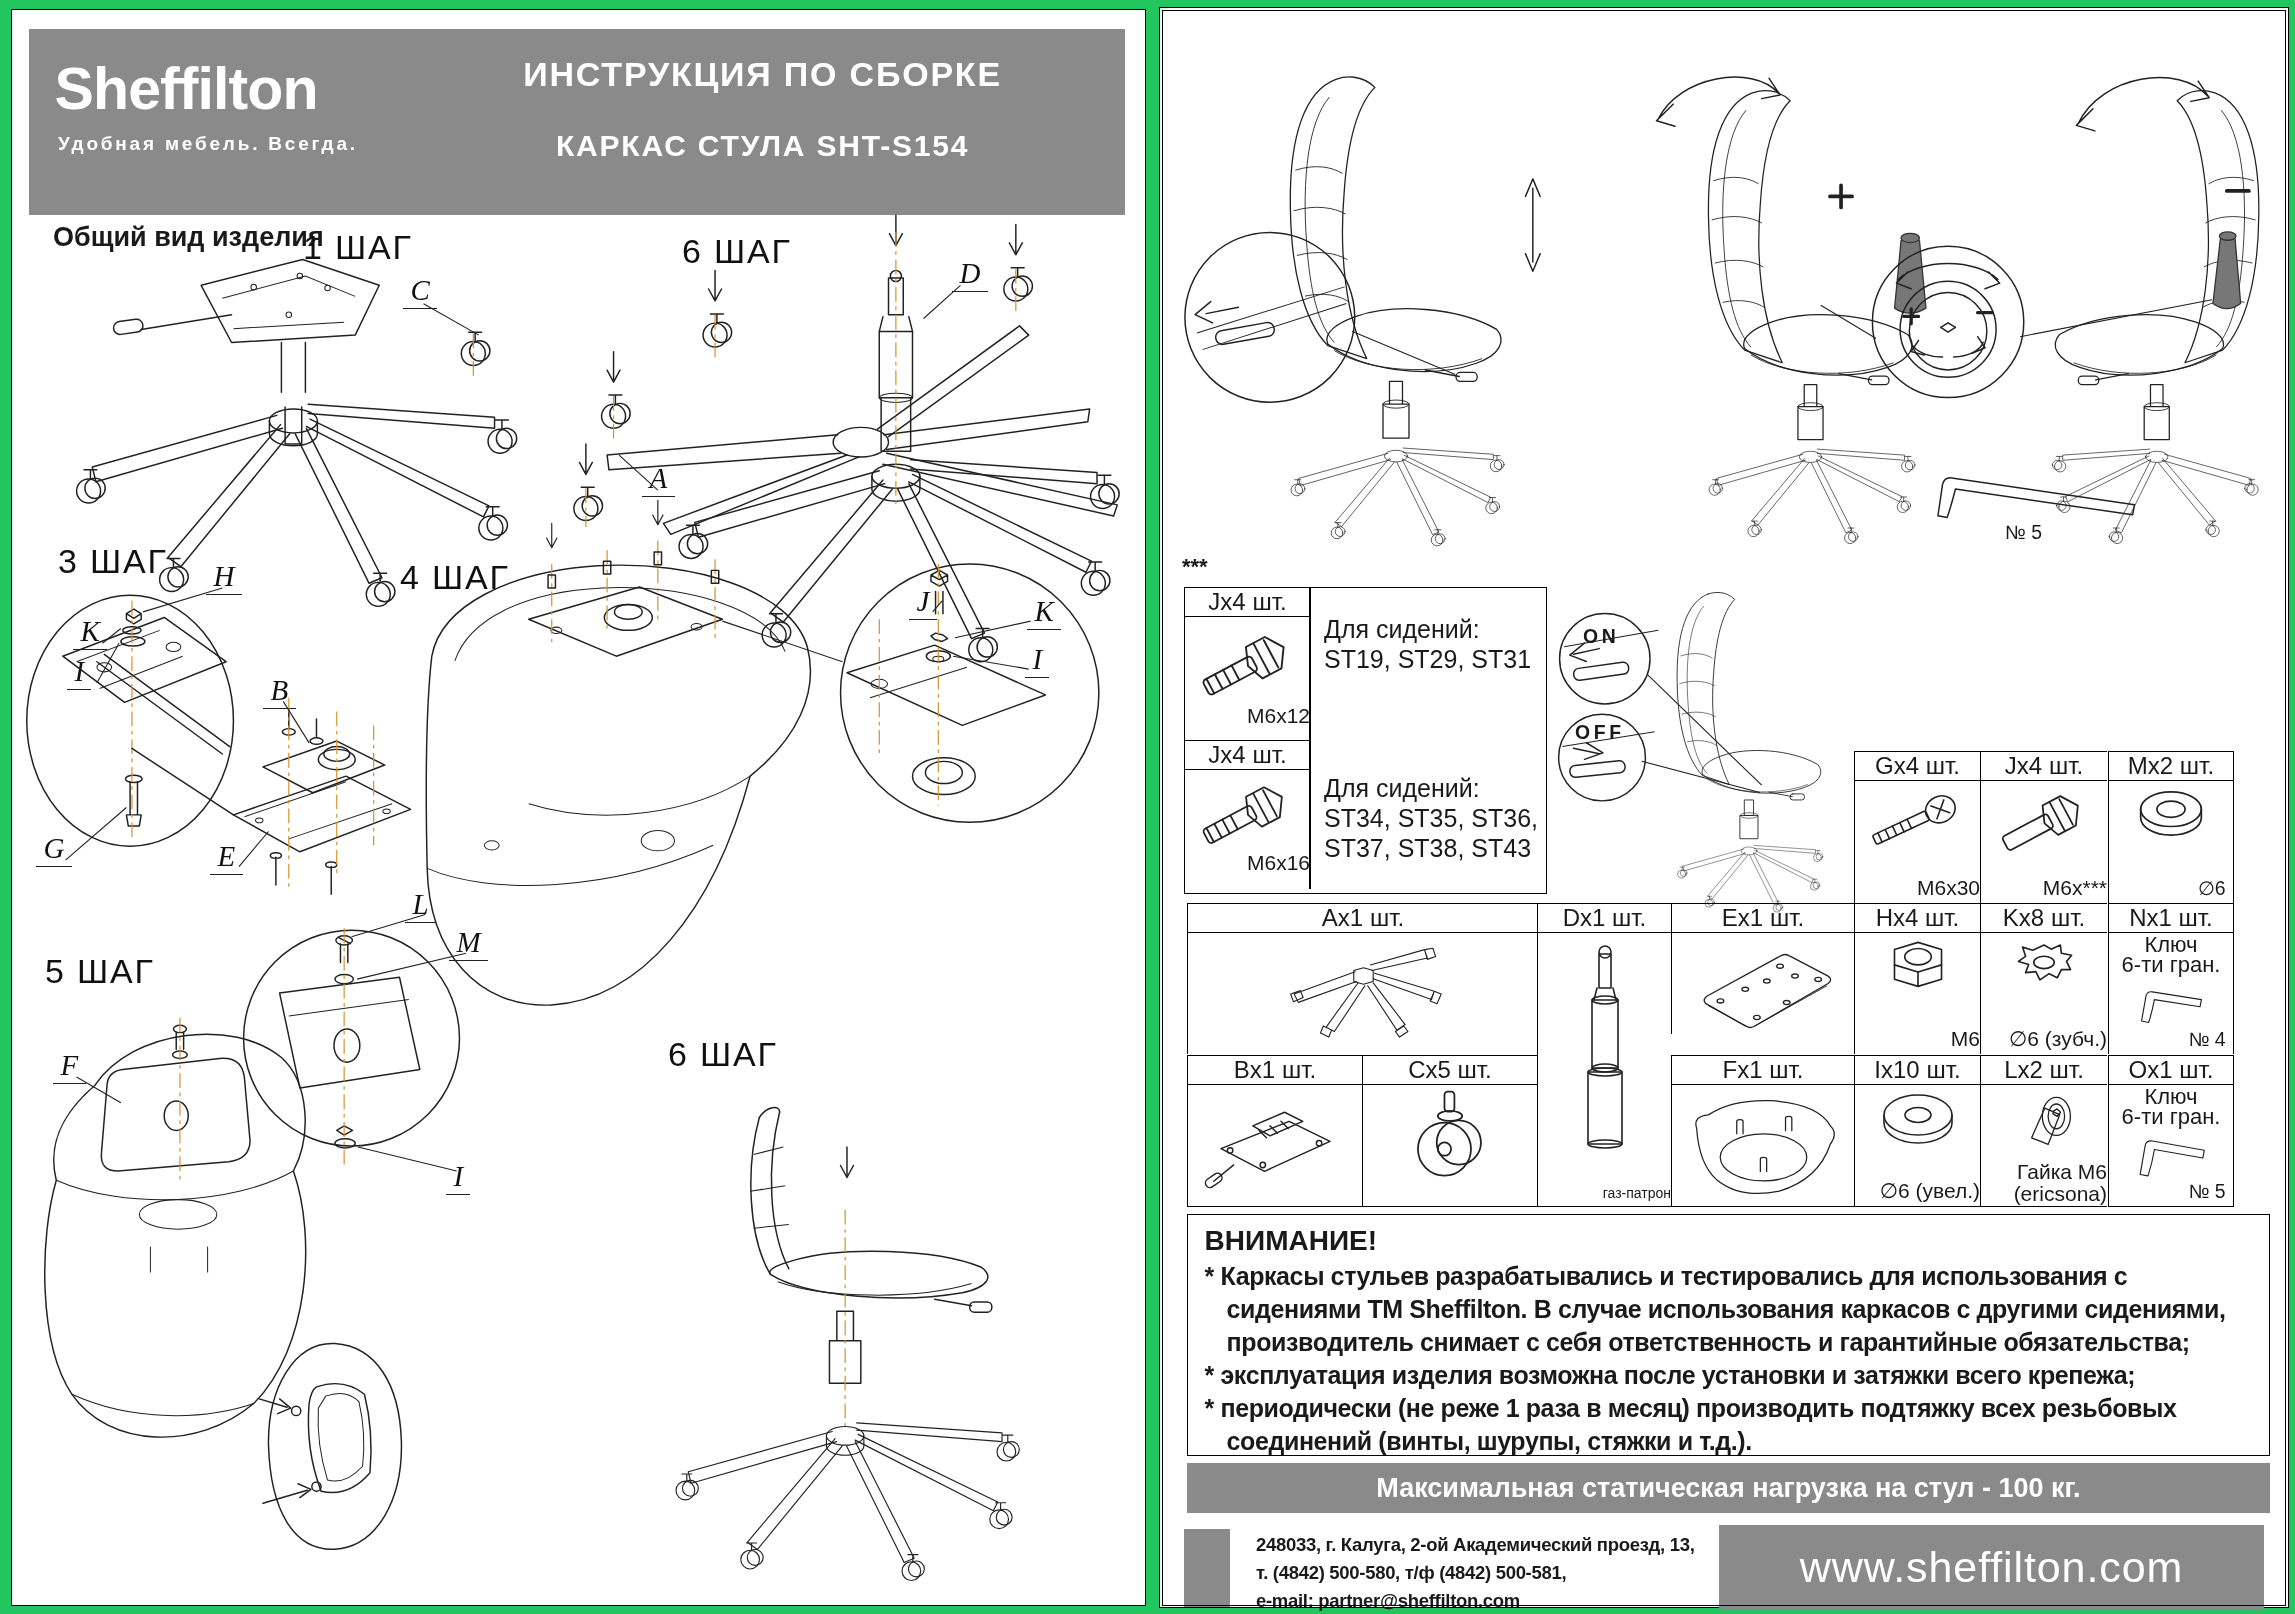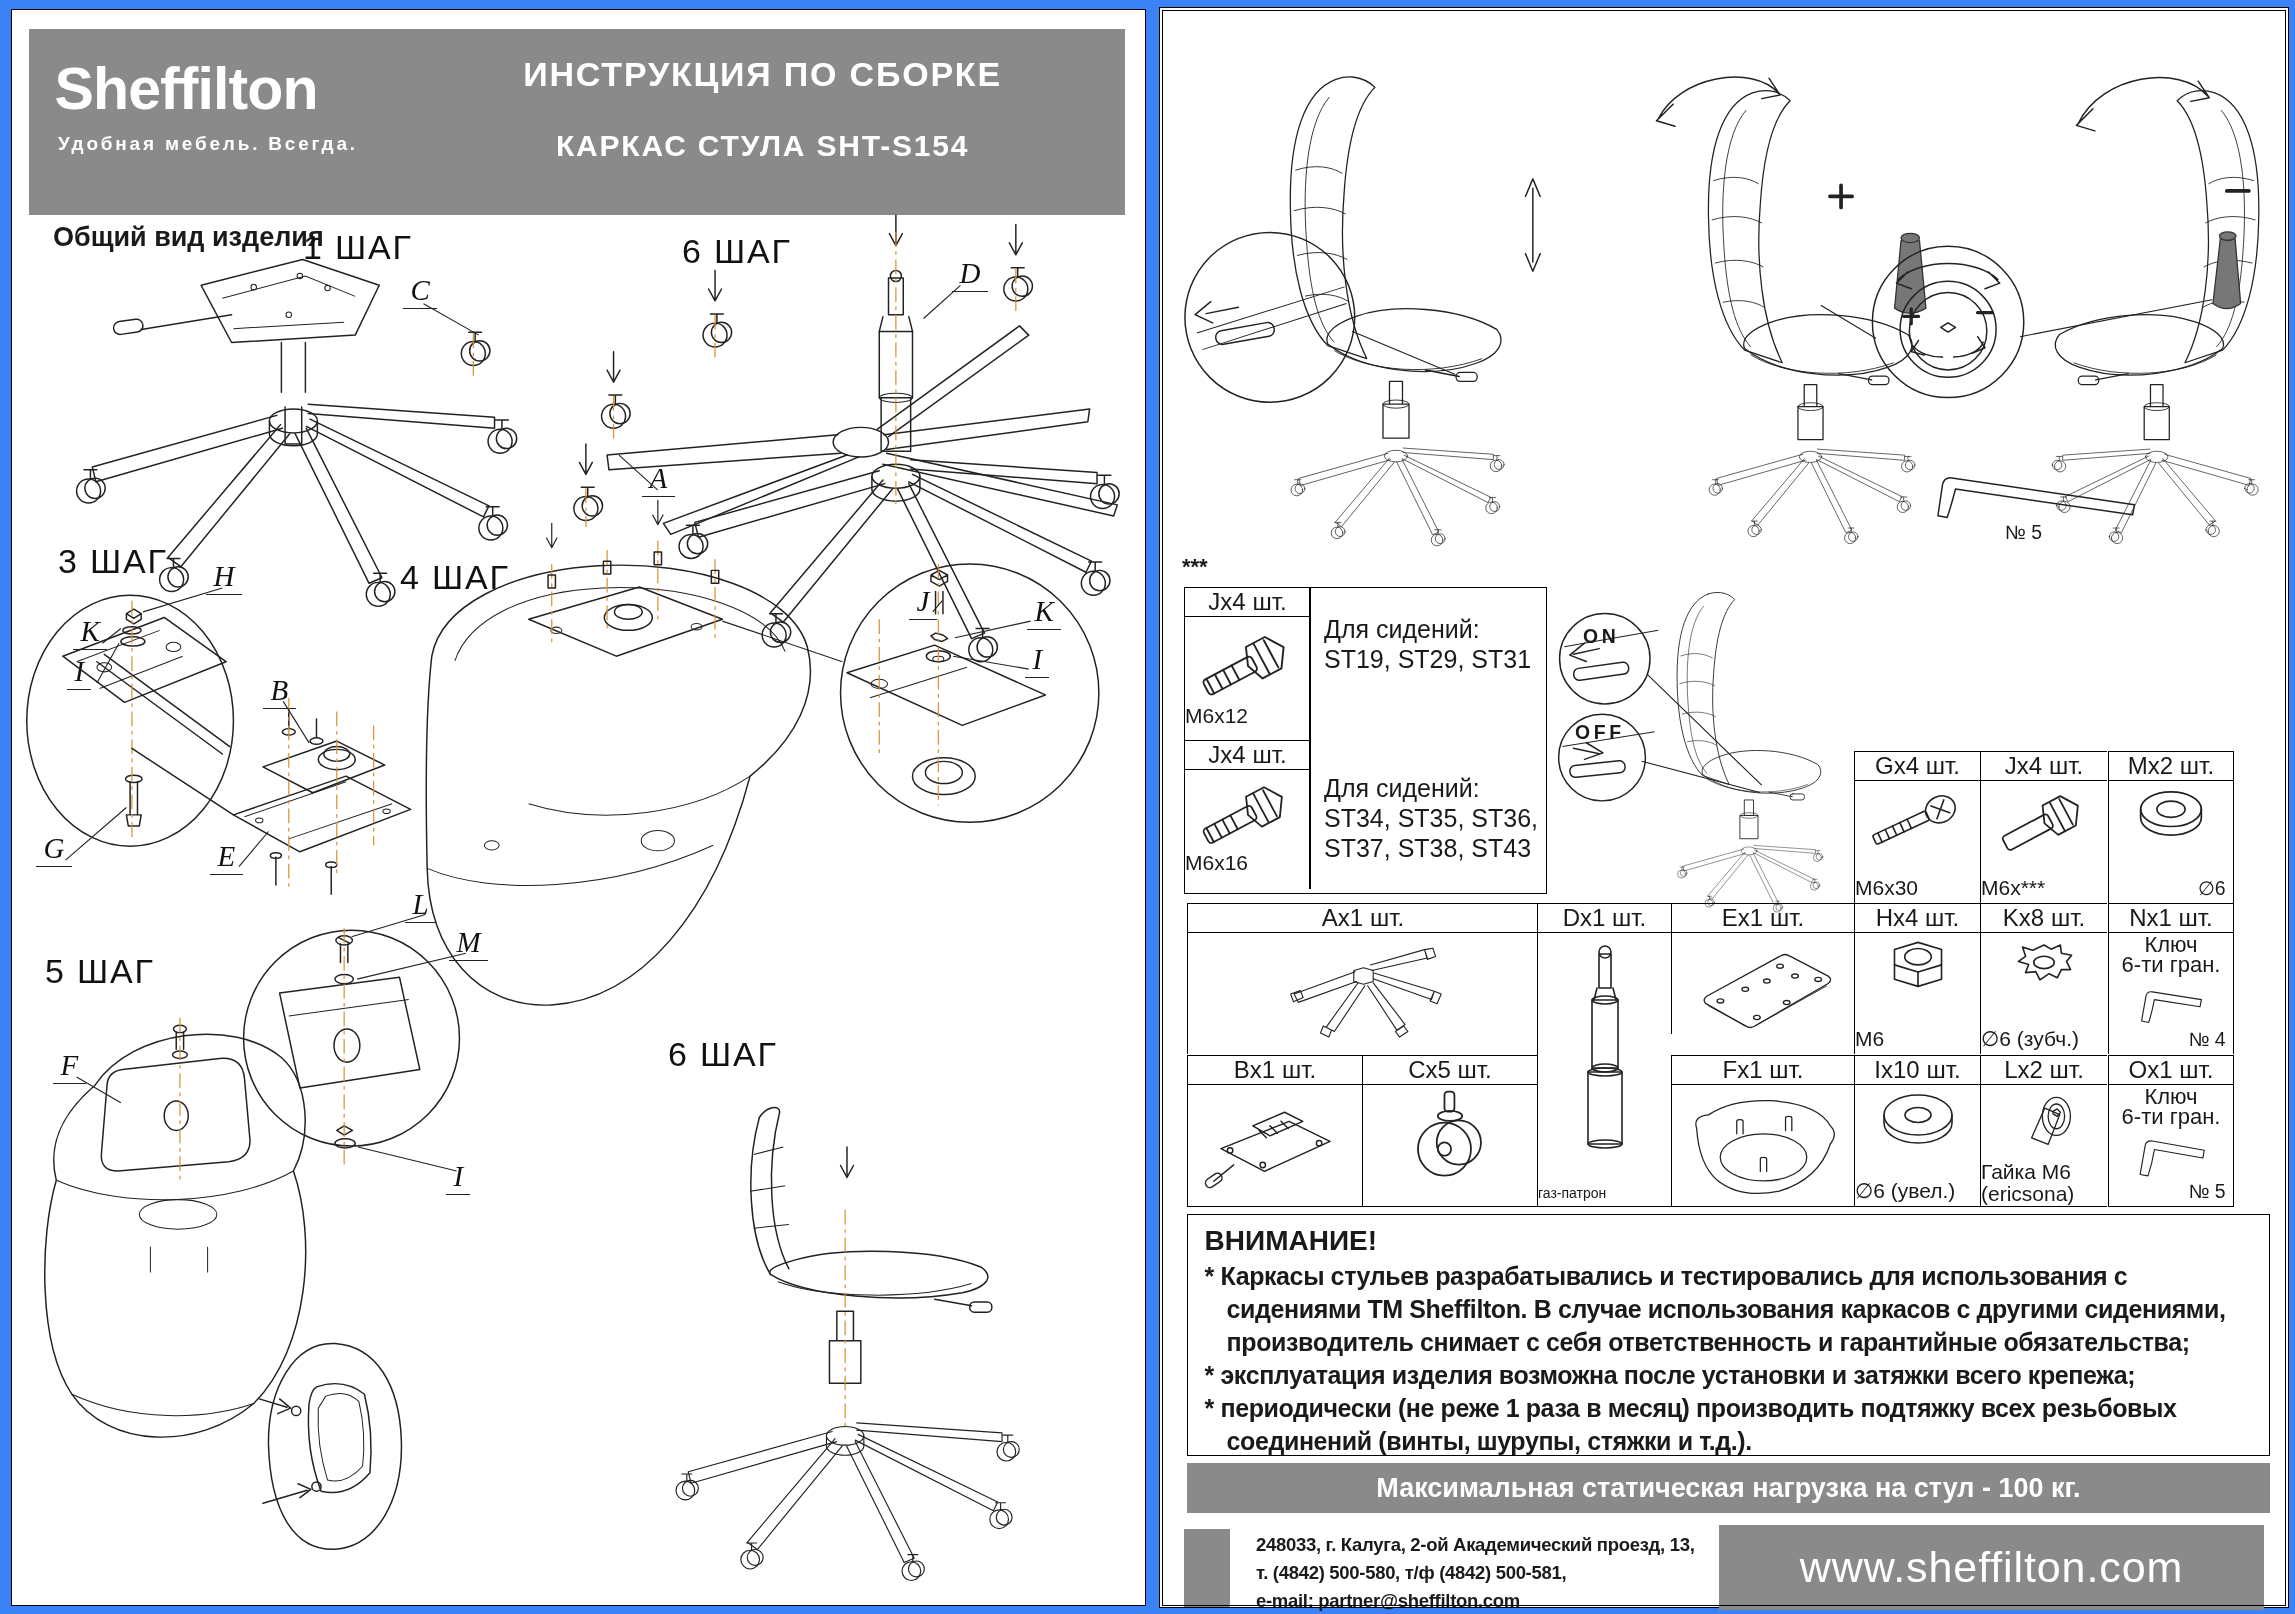--- a/index.html
+++ b/index.html
@@ -1,16 +1,16 @@
 <!DOCTYPE html>
 <html style="font-size:14.8px"><head>
 <meta charset="utf-8">
 <style>
   html,body{margin:0;padding:0;background:#fff;}
-  #canvas{position:relative;width:2295px;height:1614px;background:#3b82f6;overflow:hidden;
+  #canvas{position:relative;width:2295px;height:1614px;background:#22c55e;overflow:hidden;
           font-family:"Liberation Sans",sans-serif;color:#1a1a1a;}
   .abs{position:absolute;}
   .page{position:absolute;background:#fff;border:1.8px solid #000;}
   #page-left{left:11px;top:9.2px;width:1133px;height:1595px;}
   #page-right{left:1159px;top:7.4px;width:1128px;height:1599px;border:1.8px solid #000;}
   #page-right::after{content:"";position:absolute;left:1.8px;top:1.8px;right:1.8px;bottom:1.8px;
           border:0.9px solid #000;pointer-events:none;}
   svg{position:absolute;left:0;top:0;}
   .ln{stroke:#222;fill:none;stroke-width:1.6;stroke-linecap:round;stroke-linejoin:round;}
   .lnt{stroke:#222;fill:none;stroke-width:1.1;}
@@ -27,21 +27,21 @@
   .step{position:absolute;font-size:34px;letter-spacing:1.8px;color:#111;}
   .callout{position:absolute;font-family:"Liberation Serif",serif;font-style:italic;font-size:29px;
            border-bottom:1.8px solid #222;padding:0 7.4px 0.9px;color:#111;}
   
   .stars{position:absolute;font-size:22px;font-weight:bold;}
   .keylabel{position:absolute;font-size:19.4px;}
   .onoff{position:absolute;font-size:19.4px;font-weight:bold;letter-spacing:3.7px;}
   
   .tbl{position:absolute;border:1.8px solid #000;background:#fff;}
   .cellhdr{font-size:24px;text-align:center;border-bottom:1.8px solid #000;line-height:28px;height:28px;}
-  .cap{font-size:21px;text-align:left;}
+  .cap{font-size:21px;text-align:right;}
   .gcell{position:absolute;border-left:1.8px solid #000;border-top:1.8px solid #000;box-sizing:border-box;
          display:flex;flex-direction:column;}
   .gicon{flex:1;position:relative;}
   .gicon svg{position:static;display:block;margin:auto;}
   .klabel{font-size:22px;line-height:19.4px;text-align:center;margin-top:1.8px;}
   .capbr{position:absolute;right:7.4px;bottom:3.7px;font-size:19.4px;}
   .desc{font-size:25px;line-height:30px;padding-left:13px;}
   
   .warn{position:absolute;left:27px;top:1206px;width:1083px;height:242px;border:1.8px solid #000;
         box-sizing:border-box;padding:9.2px 16.6px;}

